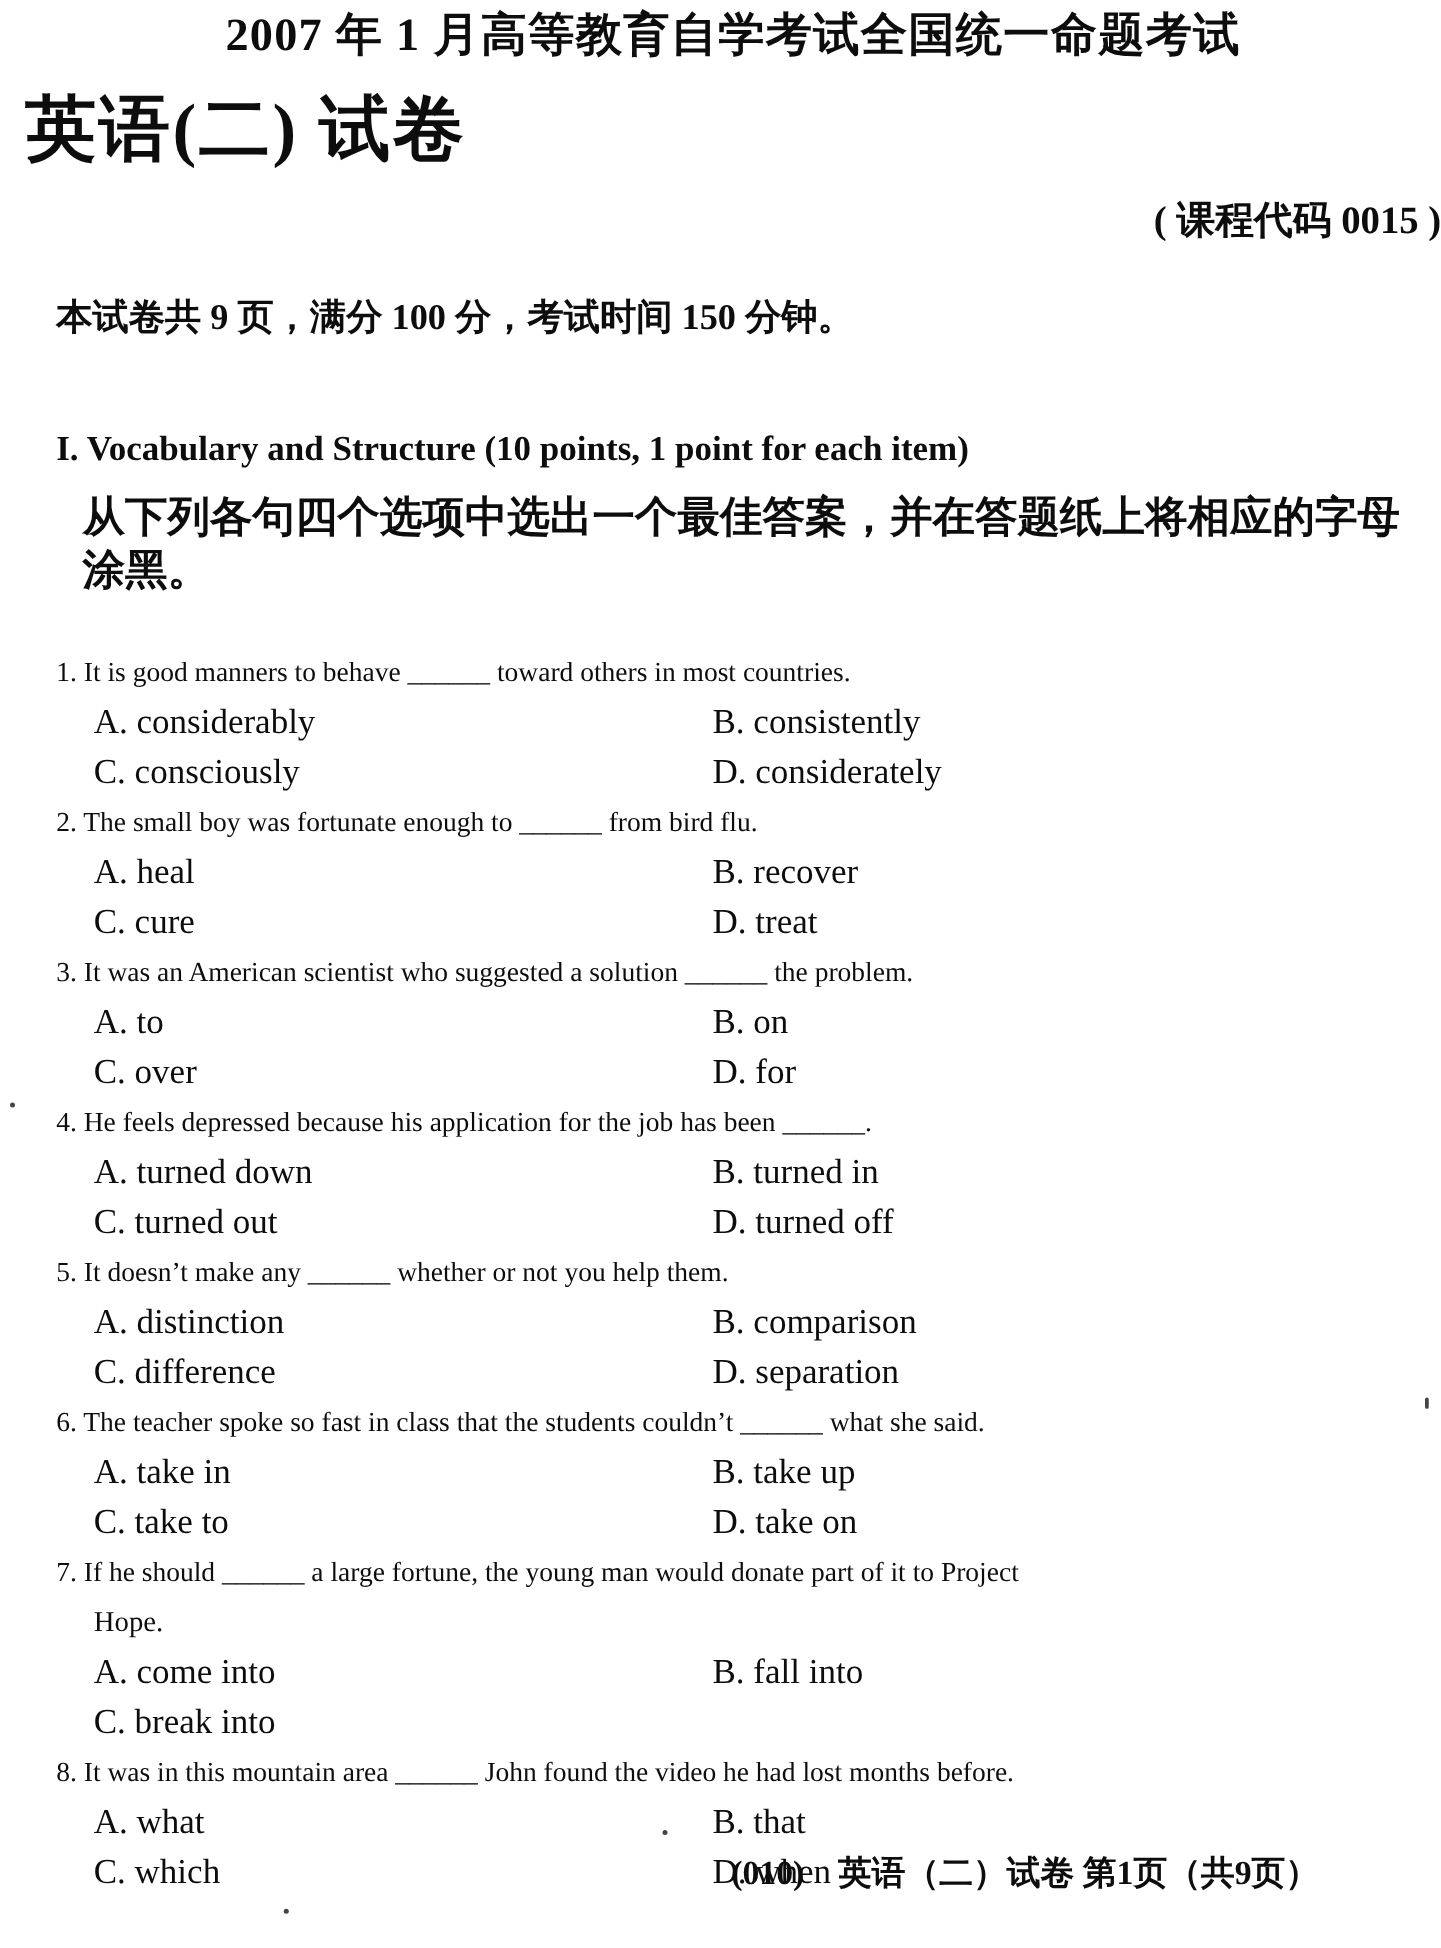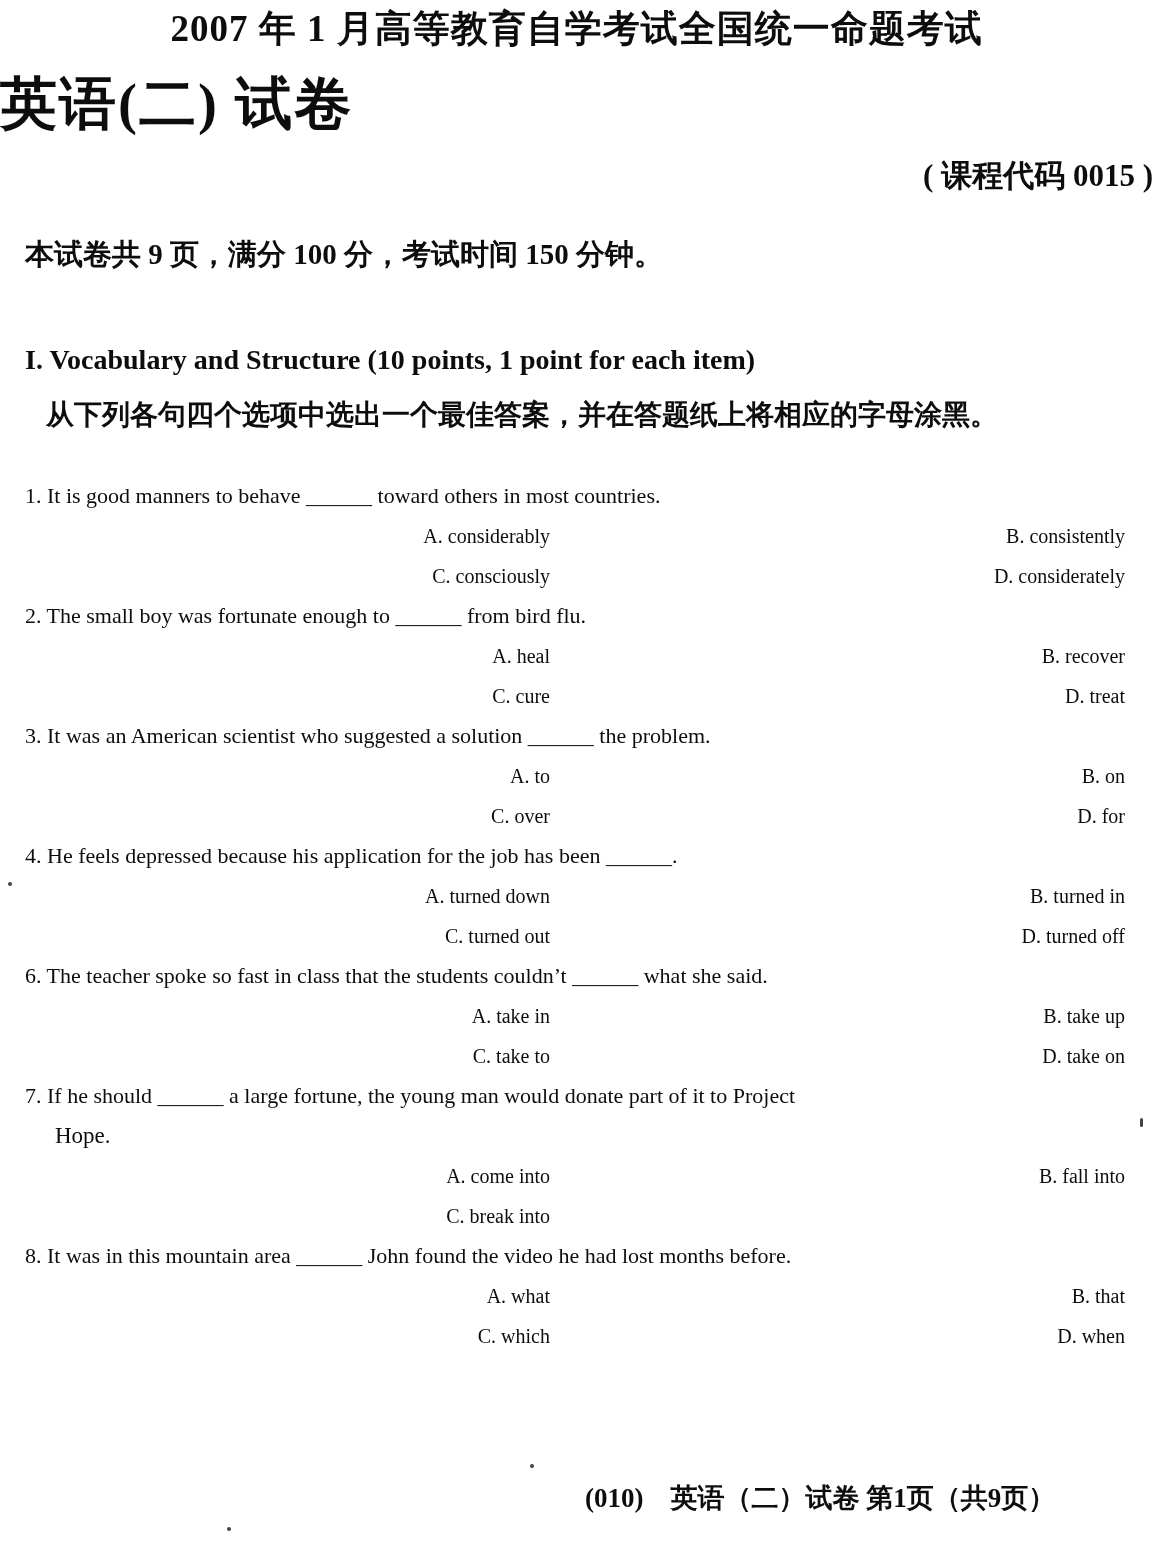--- a/index.html
+++ b/index.html
@@ -6,20 +6,21 @@
   .page {
     position: relative;
     width: 1153px;
     height: 1558px;
     background: #ffffff;
     color: #0d0d0d;
     font-family: "Liberation Serif", "DejaVu Serif", serif;
     overflow: hidden;
     box-sizing: border-box;
     padding-top: 6px;
+    padding-left: 20px;
   }
   .title1 {
     text-align: center;
     font-size: 37px;
     font-weight: bold;
     line-height: 46px;
     letter-spacing: 1px;
   }
   .title2 {
     text-align: left;
@@ -44,21 +45,21 @@
     padding-left: 25px;
   }
   .section-heading {
     font-size: 28px;
     font-weight: bold;
     line-height: 40px;
     margin-top: 66px;
     padding-left: 25px;
   }
   .instruction {
-    font-size: 28px;
+    font-size: 34px;
     font-weight: bold;
     line-height: 42px;
     margin-top: 14px;
     padding-left: 46px;
   }
   .questions {
     margin-top: 40px;
     padding-left: 25px;
     padding-right: 28px;
   }
@@ -70,23 +71,22 @@
     font-size: 23px;
     line-height: 40px;
     padding-left: 30px;
   }
   .opts {
     display: grid;
     grid-template-columns: 495px 1fr;
     margin-left: 30px;
   }
   .opt {
-    font-size: 20px;
+    font-size: 28px;
     line-height: 40px;
-    text-align: right;
   }
   .footer {
     position: absolute;
     left: 585px;
     top: 1480px;
     font-size: 27px;
     font-weight: bold;
     white-space: nowrap;
   }
   .speck {
@@ -139,20 +139,29 @@
       <div class="question">
         <div class="stem">4. He feels depressed because his application for the job has been ______.</div>
         <div class="opts">
           <div class="opt">A. turned down</div>
           <div class="opt">B. turned in</div>
           <div class="opt">C. turned out</div>
           <div class="opt">D. turned off</div>
         </div>
       </div>
       <div class="question">
+        <div class="stem">5. It doesn’t make any ______ whether or not you help them.</div>
+        <div class="opts">
+          <div class="opt">A. distinction</div>
+          <div class="opt">B. comparison</div>
+          <div class="opt">C. difference</div>
+          <div class="opt">D. separation</div>
+        </div>
+      </div>
+      <div class="question">
         <div class="stem">6. The teacher spoke so fast in class that the students couldn’t ______ what she said.</div>
         <div class="opts">
           <div class="opt">A. take in</div>
           <div class="opt">B. take up</div>
           <div class="opt">C. take to</div>
           <div class="opt">D. take on</div>
         </div>
       </div>
       <div class="question">
         <div class="stem">7. If he should ______ a large fortune, the young man would donate part of it to Project</div>

